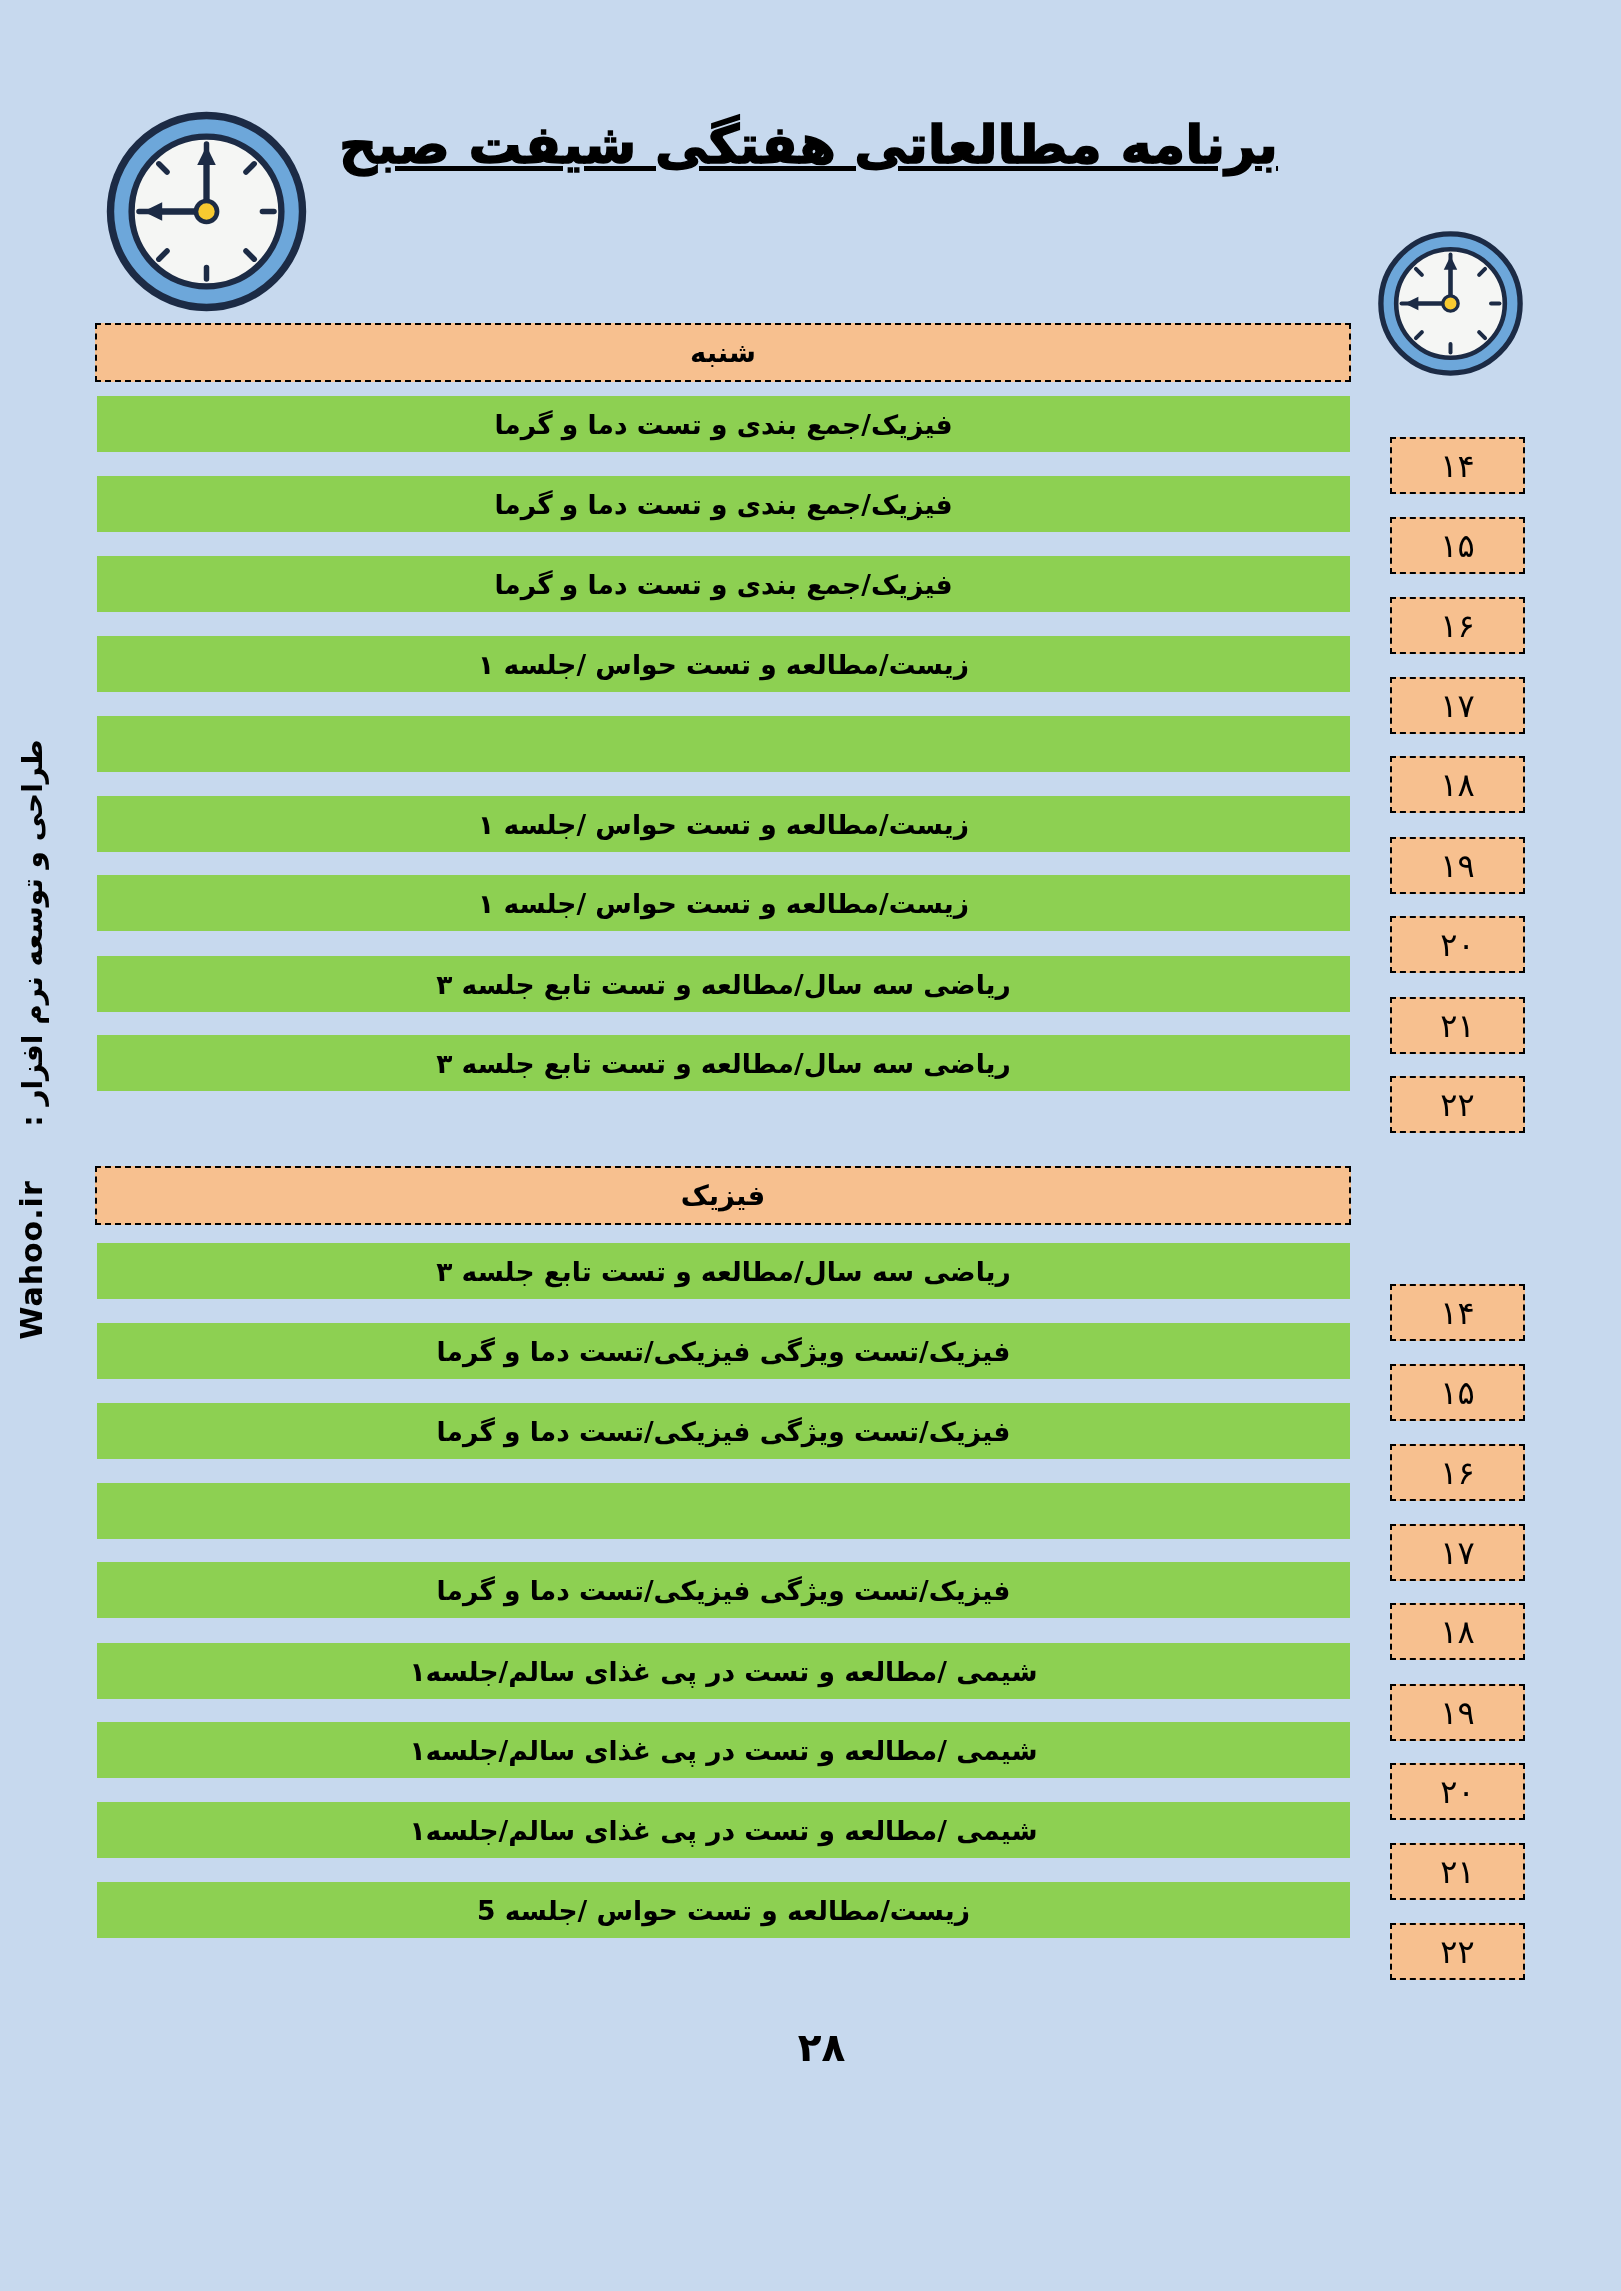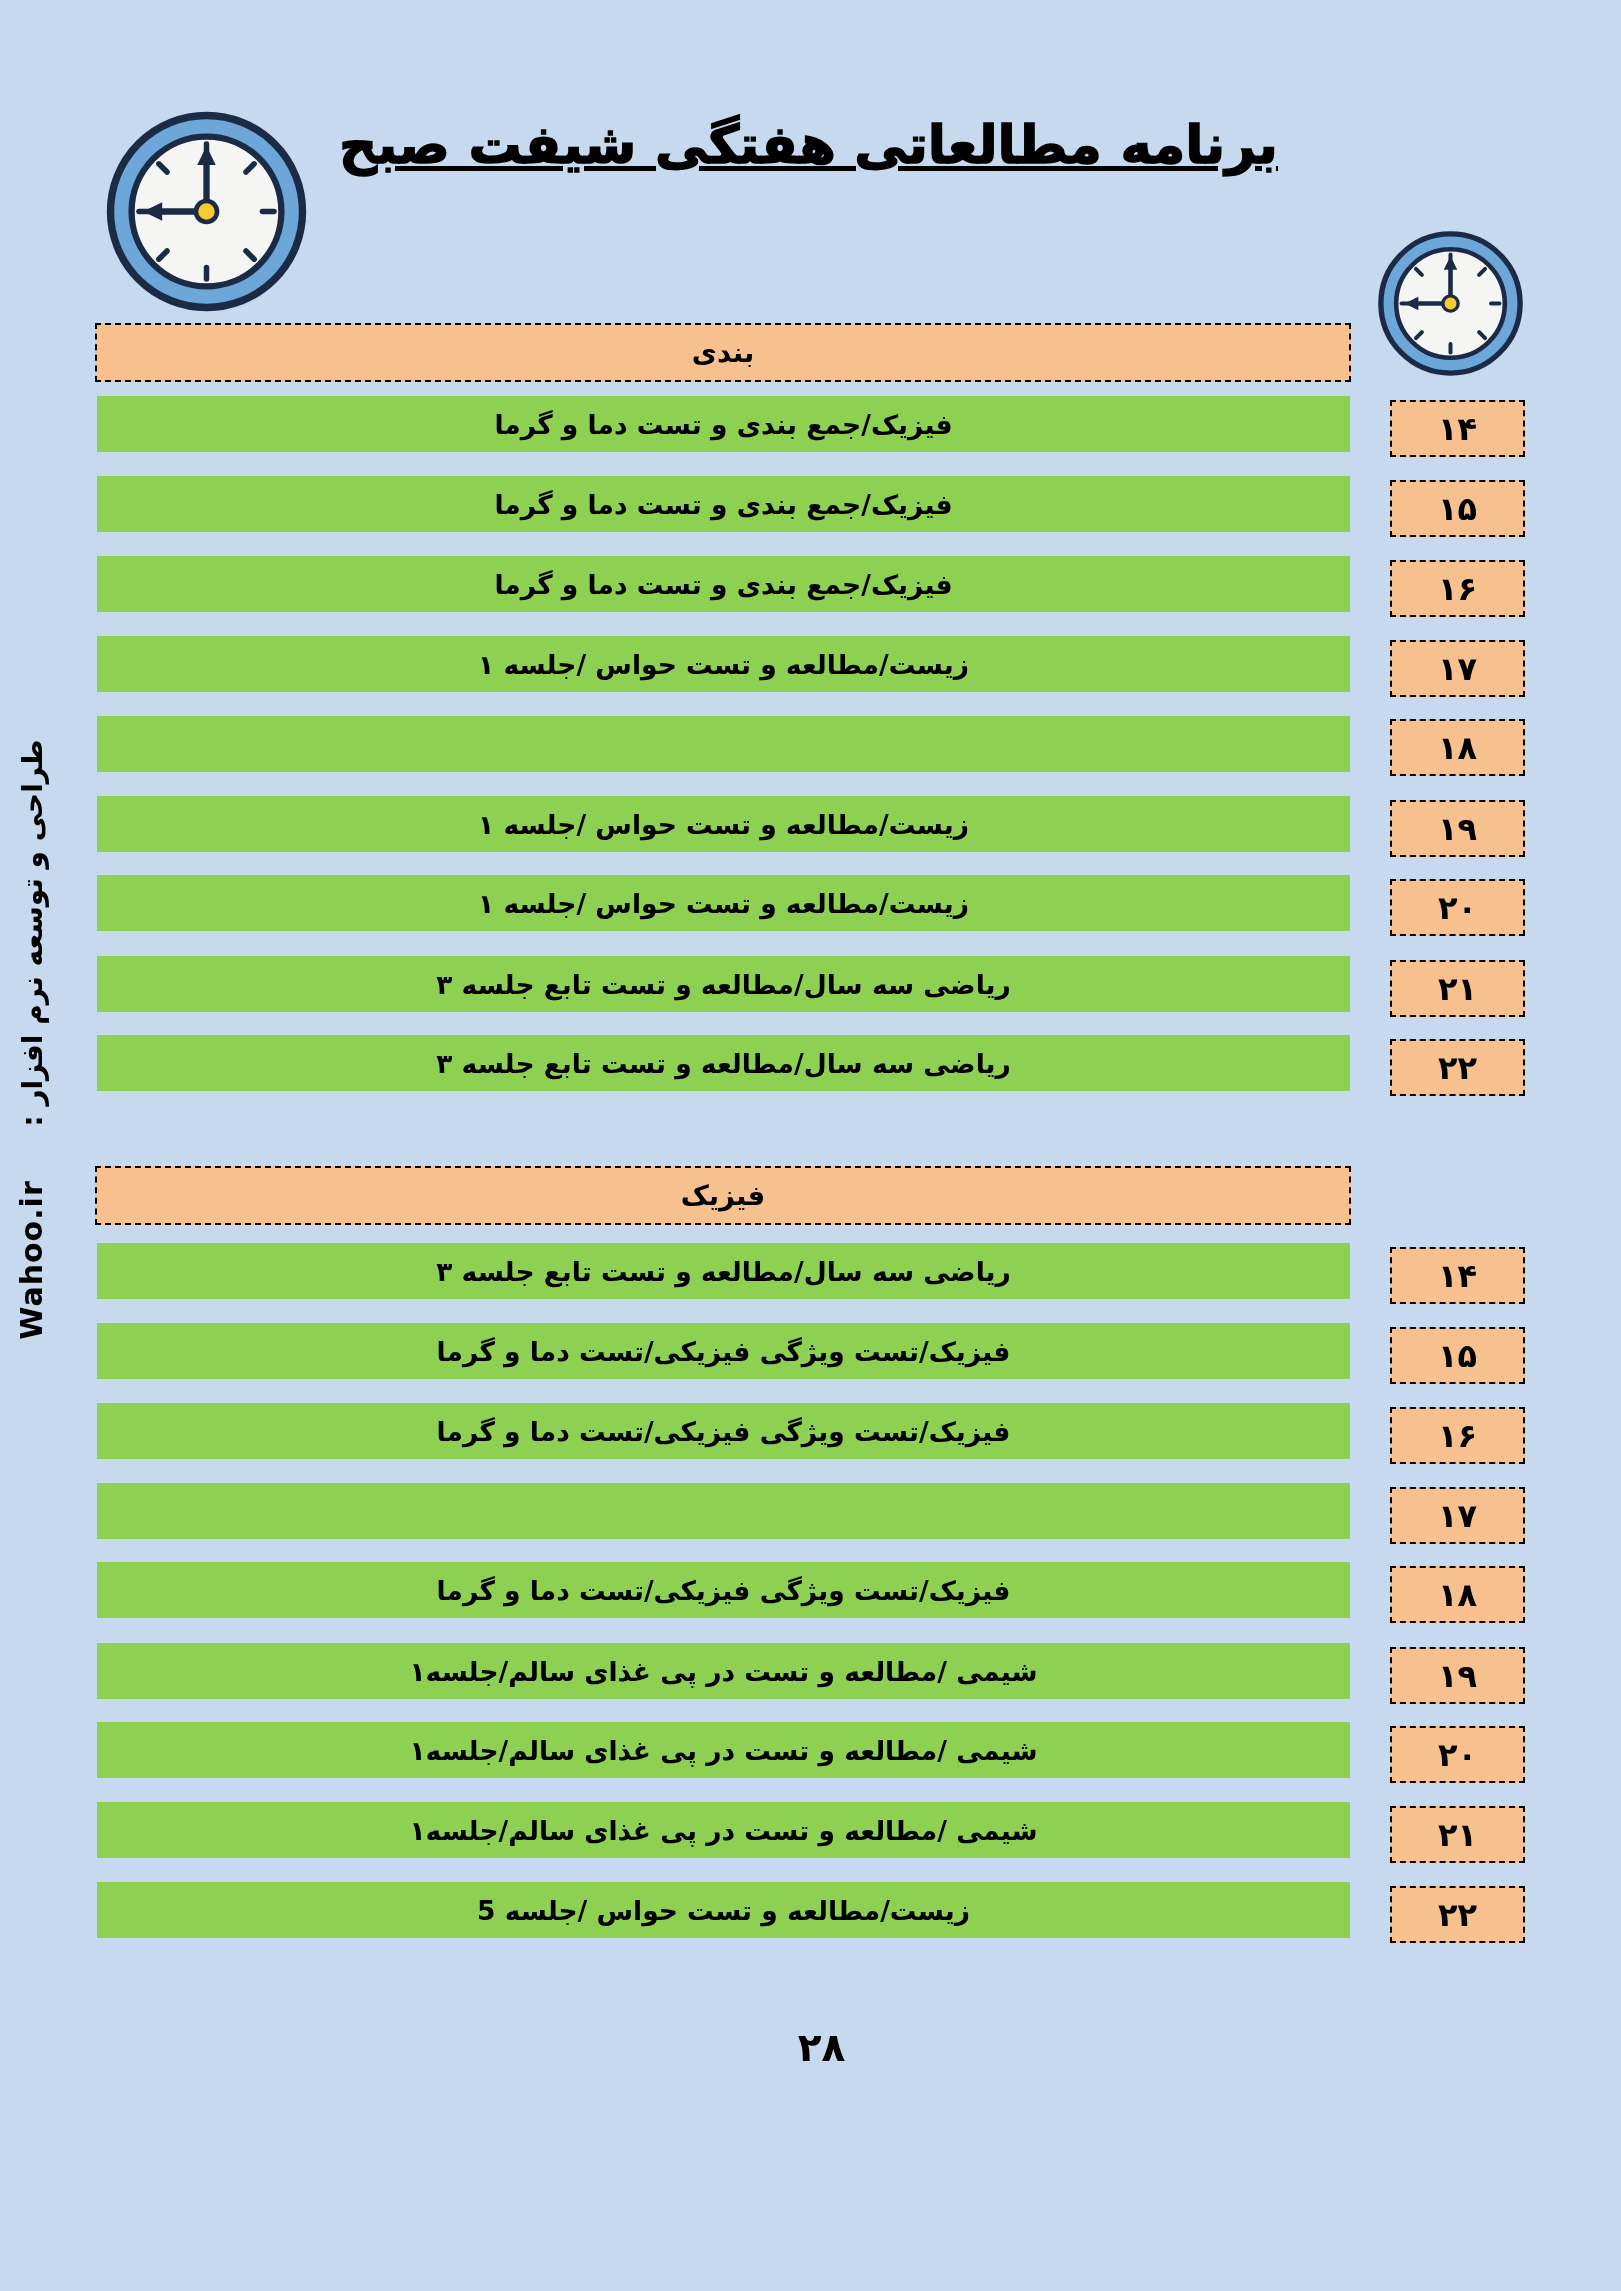--- a/index.html
+++ b/index.html
@@ -27,21 +27,21 @@
   .row{
     position:absolute;left:97px;width:1253px;height:56px;
     background:#8dd052;
     display:flex;align-items:center;justify-content:center;
     font-size:26.5px;font-weight:bold;direction:rtl;
   }
   .timebox{
     position:absolute;left:1390px;width:131px;height:53px;
     background:#f7c08f;border:2.9px dashed #000;
     display:flex;align-items:center;justify-content:center;
-    font-size:32px;font-weight:bold;
+    font-size:32px;font-weight:normal;margin-top:37px;
   }
   .side-credit{
     position:absolute;left:-289px;top:1019px;width:647px;height:41px;
     transform:rotate(-90deg);
     direction:rtl;text-align:center;white-space:nowrap;
     font-weight:bold;font-size:28px;
   }
   .side-credit .brand{font-size:30px;margin-right:44px;font-weight:900;letter-spacing:1px;}
   .pagenum{
     position:absolute;left:0;top:2025px;width:1621px;
@@ -99,21 +99,21 @@
     <polygon points="20,50 29,45.6 29,54.4" fill="#1c2b45"></polygon>
     <circle cx="50" cy="50" r="5" fill="#f8ca30" stroke="#1c2b45" stroke-width="2.2"></circle>
   </svg>
 </div>
 
 <div class="side-credit">
   <span>طراحی و توسعه نرم افزار :</span>
   <span class="brand">Wahoo.ir</span>
 </div>
 
-<div class="day-header" style="top:323px">بندی</div>
+<div class="day-header" style="top:323px">شنبه</div>
 
 <div class="row" style="top:396px">فیزیک/جمع بندی و تست دما و گرما</div>
 <div class="timebox" style="top:400px">۱۴</div>
 
 <div class="row" style="top:476px">فیزیک/جمع بندی و تست دما و گرما</div>
 <div class="timebox" style="top:480px">۱۵</div>
 
 <div class="row" style="top:556px">فیزیک/جمع بندی و تست دما و گرما</div>
 <div class="timebox" style="top:560px">۱۶</div>
 

